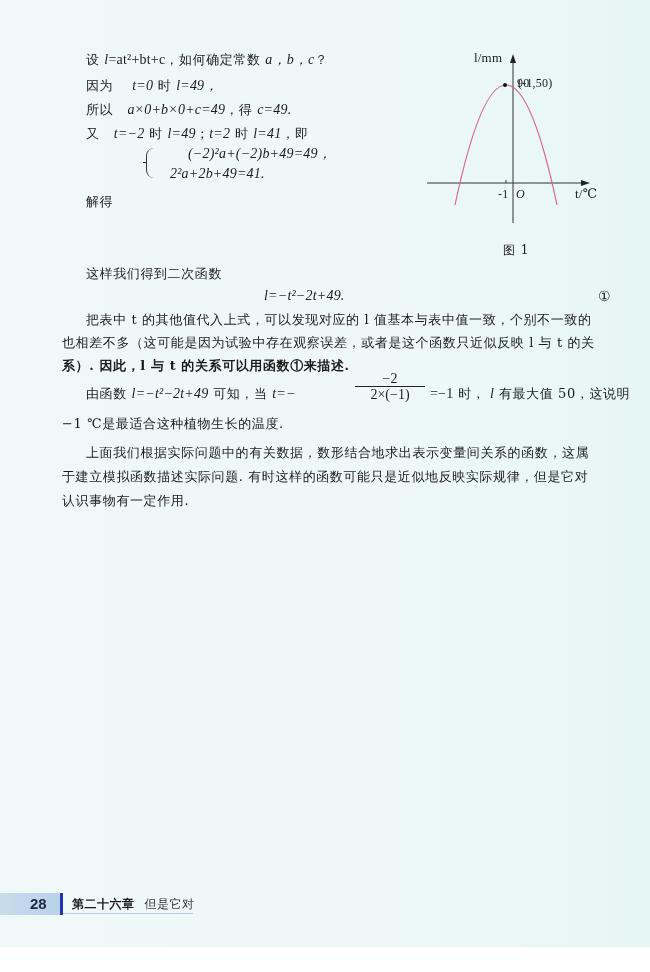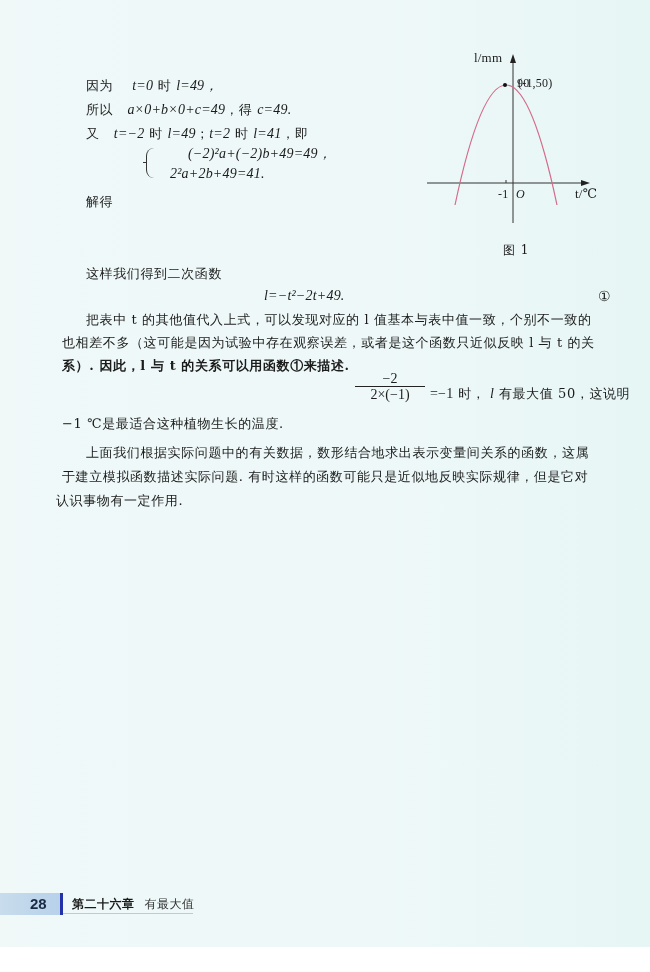--- a/index.html
+++ b/index.html
@@ -49,20 +49,25 @@
       font-size: 12px; color: #1a1a1a; letter-spacing: 0.5px;
     }
     .footer-chapter .b { font-weight: bold; }
     .footer-chapter .n { margin-left: 10px; color: #333; }
   </style>
 </head>
 <body>
 
 <div class="page">
 
+  <div class="line" style="left:86px; top:52px;">
+    <span>设</span>
+    <span class="math"><i>l</i><span>=at²+bt+c</span></span><span>，如何确定常数</span>
+    <span class="math it">a，b，c</span><span>？</span>
+  </div>
 
   <div class="line" style="left:86px; top:78px;">
     <span>因为</span>&nbsp;&nbsp;&nbsp;
     <span class="math it">t=0</span>
     <span>时</span>
     <span class="math it">l=49，</span>
   </div>
 
   <div class="line" style="left:86px; top:102px;">
     <span>所以</span>&nbsp;&nbsp;
@@ -90,35 +95,41 @@
 
   <div class="line" style="left:86px; top:266px;">这样我们得到二次函数</div>
 
   <div class="line math it" style="left:264px; top:288px;">l=−t²−2t+49.</div>
   <div class="line" style="left:598px; top:288px; font-size:14px;">①</div>
 
   <div class="line" style="left:86px; top:312px;">把表中 t 的其他值代入上式，可以发现对应的 l 值基本与表中值一致，个别不一致的</div>
   <div class="line" style="left:62px; top:335px;">也相差不多（这可能是因为试验中存在观察误差，或者是这个函数只近似反映 l 与 t 的关</div>
   <div class="line" style="left:62px; top:358px;font-weight:bold;">系）. 因此，l 与 t 的关系可以用函数①来描述.</div>
 
+  <div class="line" style="left:86px; top:386px;">
+    <span>由函数</span>
+    <span class="math it">l=−t²−2t+49</span>
+    <span>可知，当</span>
+    <span class="math it">t=−</span>
+  </div>
   <div class="frac" style="left:355px; top:371px; width:70px;">
     <span class="num">−2</span>
     <span class="den">2×(−1)</span>
   </div>
   <div class="line" style="left:430px; top:386px;">
     <span class="math">=−1</span>
     <span>时，</span>
     <span class="math it">l</span>
     <span>有最大值 50，这说明</span>
   </div>
   <div class="line" style="left:62px; top:416px;">−1 ℃是最适合这种植物生长的温度.</div>
 
   <div class="line" style="left:86px; top:445px;">上面我们根据实际问题中的有关数据，数形结合地求出表示变量间关系的函数，这属</div>
   <div class="line" style="left:62px; top:469px;">于建立模拟函数描述实际问题. 有时这样的函数可能只是近似地反映实际规律，但是它对</div>
-  <div class="line" style="left:56px; top:493px;">认识事物有一定作用.</div>
+  <div class="line" style="left:62px; top:493px;">认识事物有一定作用.</div>
 
   <div class="graph">
     <svg width="200" height="230" viewBox="0 0 200 230">
 
       <line x1="7" y1="143" x2="166" y2="143" stroke="#333" stroke-width="1"></line>
       <polygon points="170,143 161,140 161,146" fill="#222"></polygon>
 
       <line x1="93" y1="20" x2="93" y2="183" stroke="#333" stroke-width="1"></line>
       <polygon points="93,14 90,23 96,23" fill="#222"></polygon>
 
@@ -135,15 +146,15 @@
     <div class="line math it" style="left:96px; top:146px; font-size:12px;">O</div>
     <div class="line math" style="left:155px; top:146px; font-size:13px;">t/℃</div>
     <div class="caption" style="left:83px; top:202px;">图 1</div>
   </div>
 
   <div class="footer-band"></div>
   <div class="footer-page">28</div>
   <div class="footer-bar"></div>
   <div class="footer-underline"></div>
   <div class="footer-chapter">
-    <span class="b">第二十六章</span><span class="n">有最大值</span>
+    <span class="b">第二十六章</span><span class="n">但是它对</span>
   </div>
 </div>
 
 </body></html>

